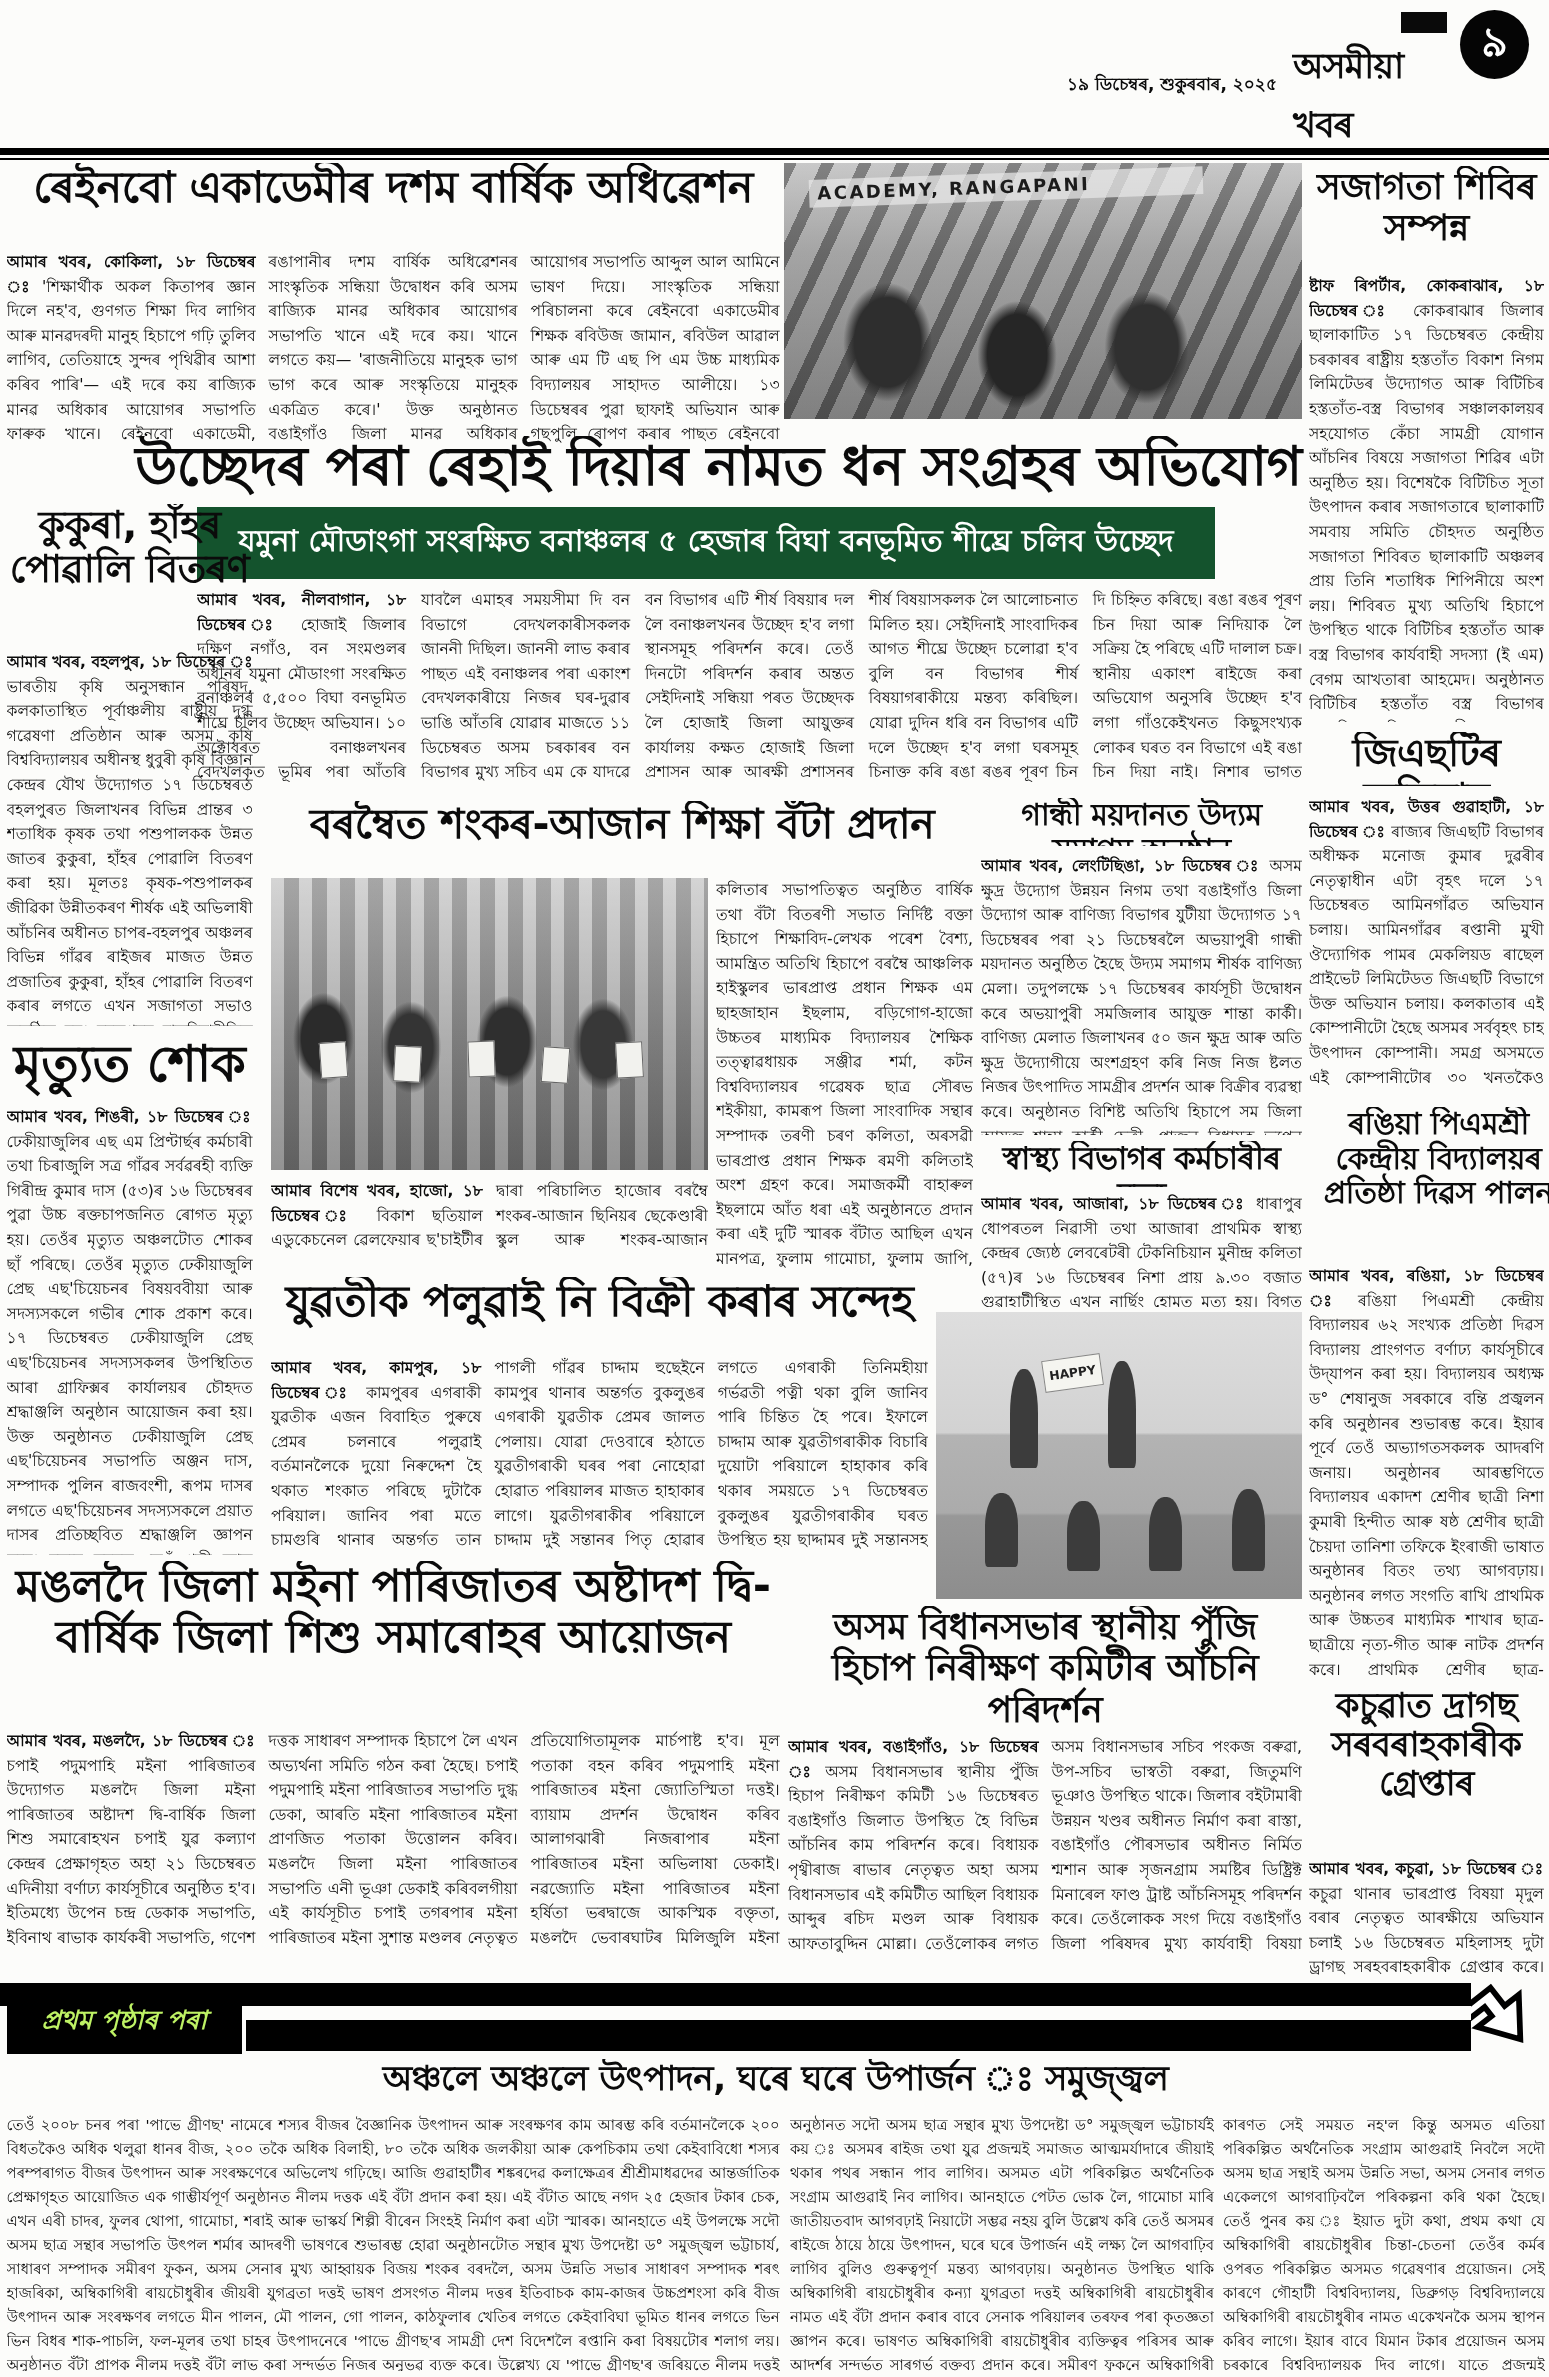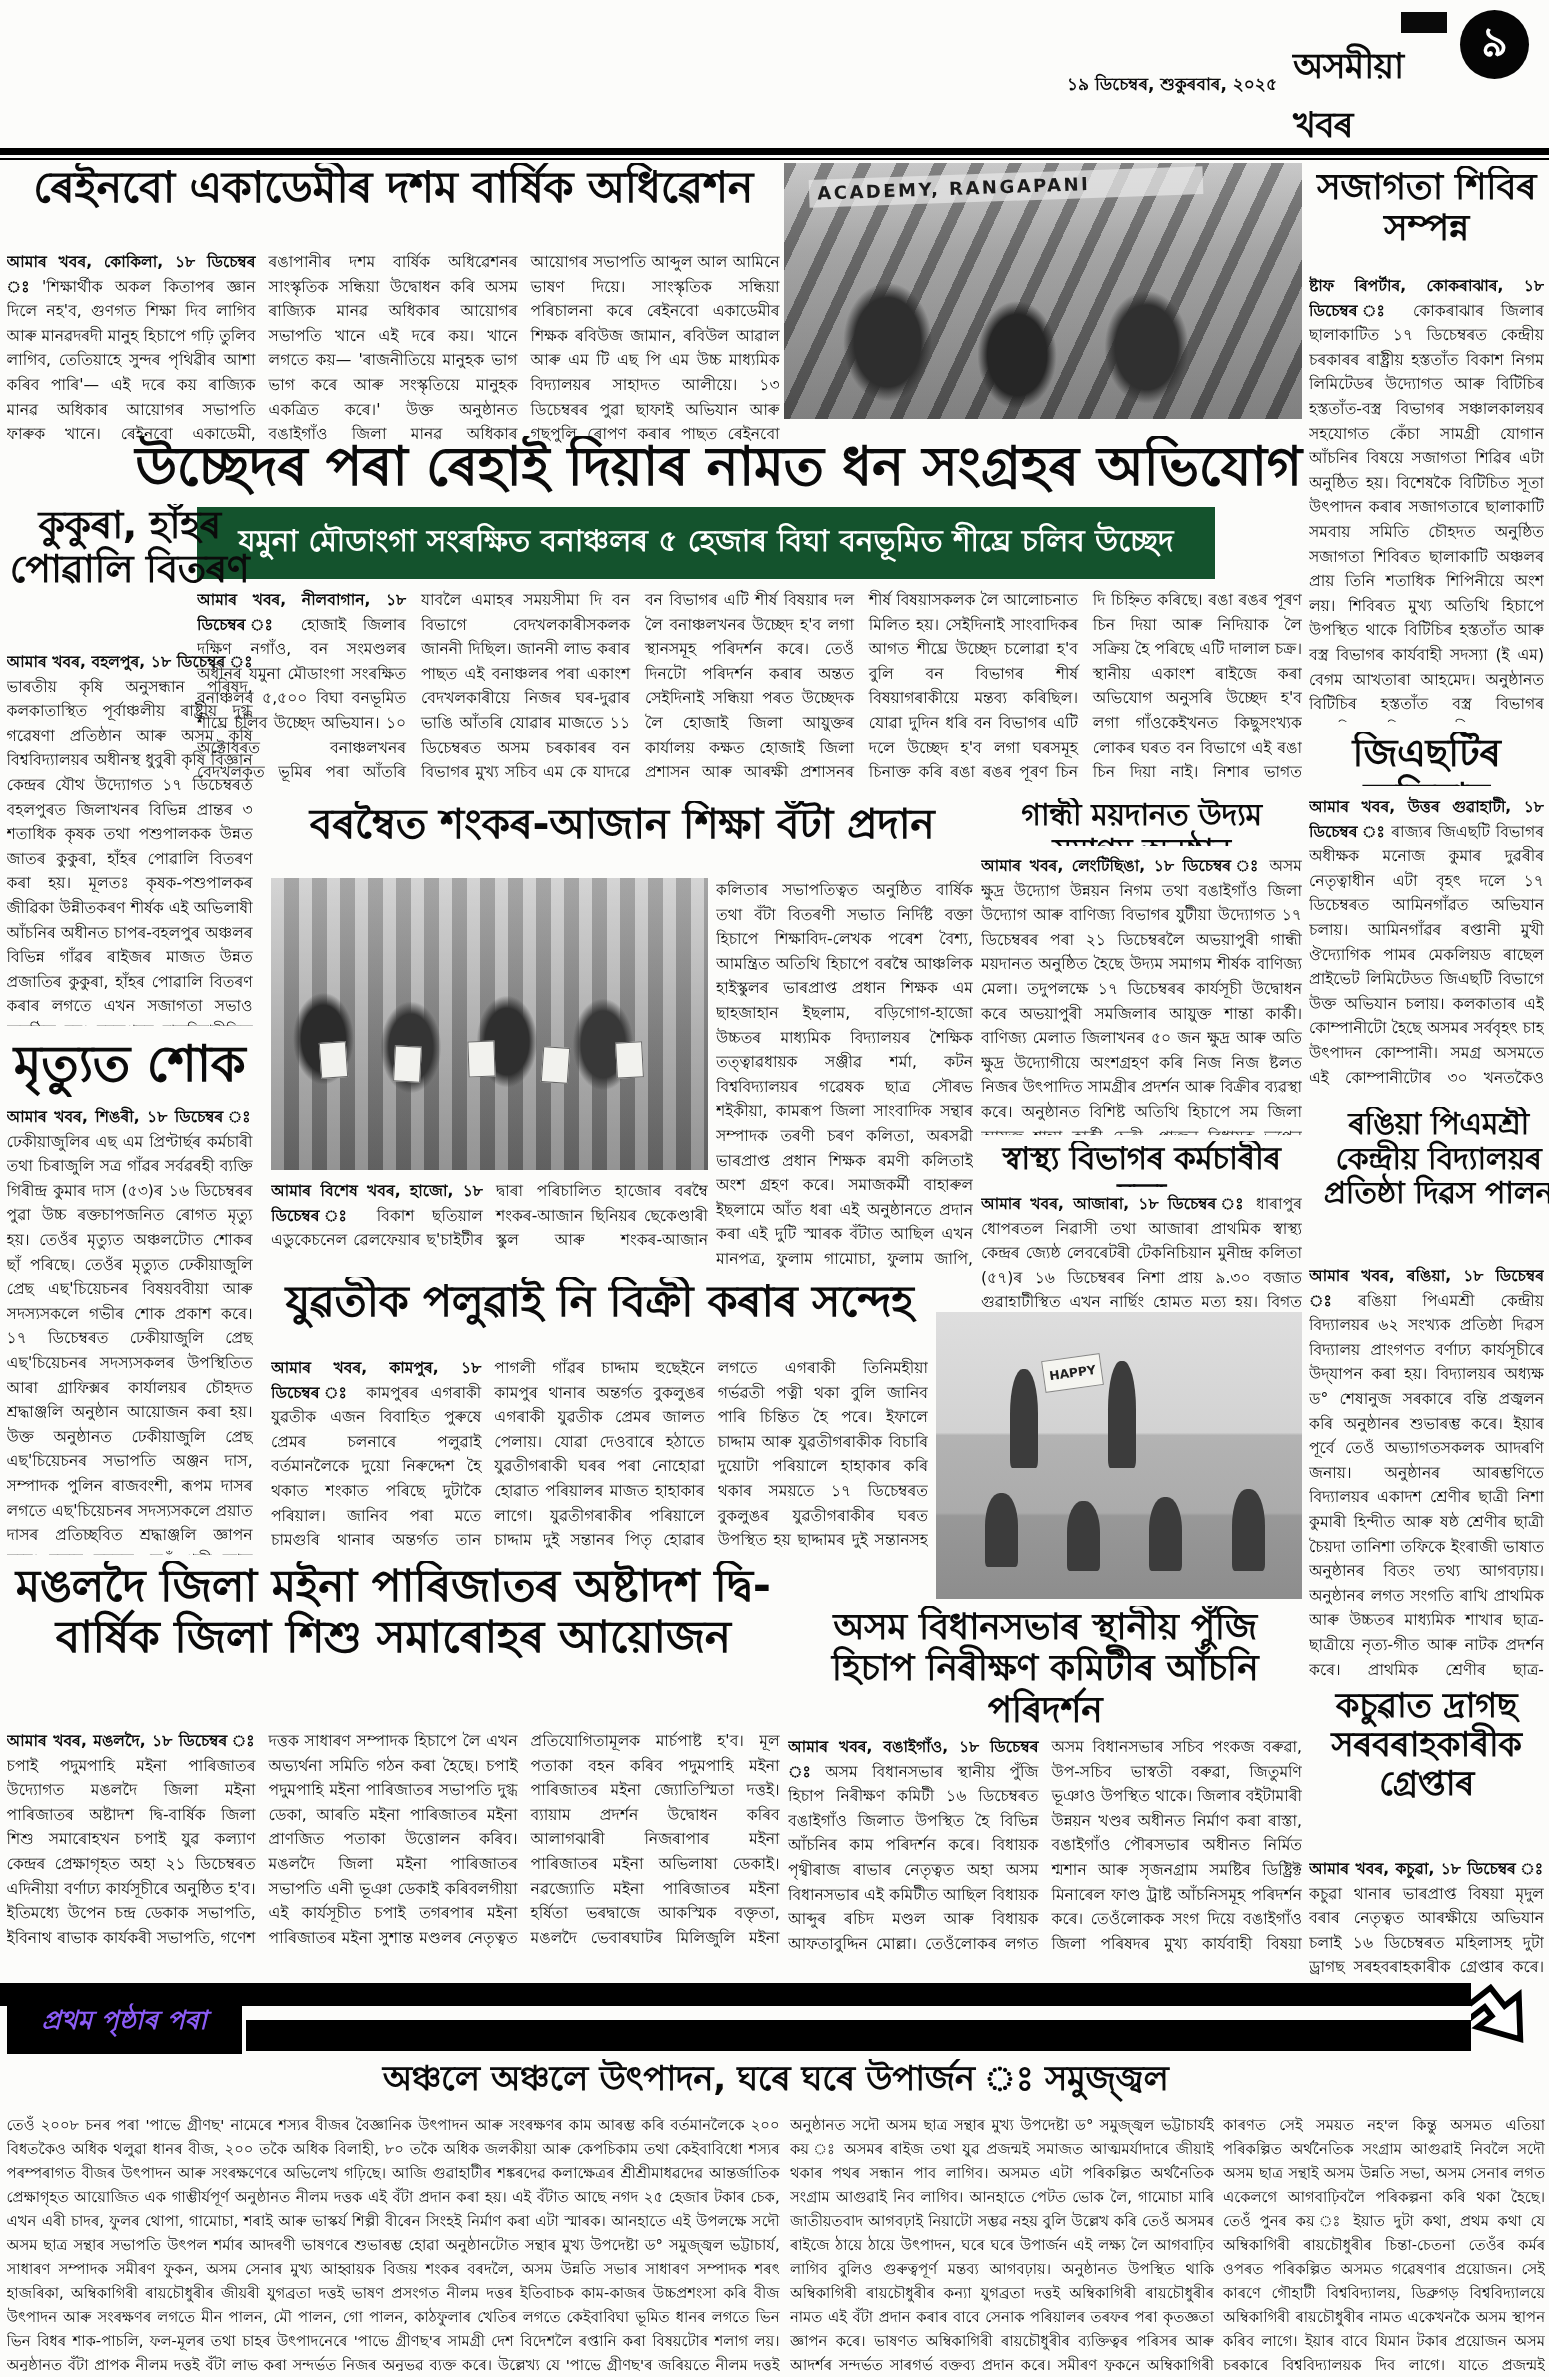--- a/index.html
+++ b/index.html
@@ -15,21 +15,21 @@
   .cols5{column-count:5;column-gap:14.8px;}
   .cols2{column-count:2;column-gap:13px;}
   .rule{background:#000;}
   .photo{background:#9a9a9a;overflow:hidden;}
   .blackbar{background:#14532d;color:#fff;display:flex;align-items:center;justify-content:center;
             font-weight:700;overflow:hidden;}
   .badge{background:#0a0a0a;}
   .circle{background:#050505;color:#fff;border-radius:50%;display:flex;align-items:center;
           justify-content:center;font-weight:700;}
   .divbar{background:#000;}
-  .divlabel{background:#000;color:#8b5cf6;font-style:italic;font-weight:700;display:flex;
+  .divlabel{background:#000;color:#bef264;font-style:italic;font-weight:700;display:flex;
             align-items:center;justify-content:center;}
   .photofig{position:absolute;background:#3c3c3c;border-radius:45% 45% 8% 8%;}
   .cert{position:absolute;background:#f2f2ee;border:0.8px solid #666;}
   .sign{position:absolute;background:#f5f5f0;color:#222;font-weight:700;display:flex;
         align-items:center;justify-content:center;border:0.8px solid #888;}
 </style>
 </head>
 <body>
 
 <div id="page">

